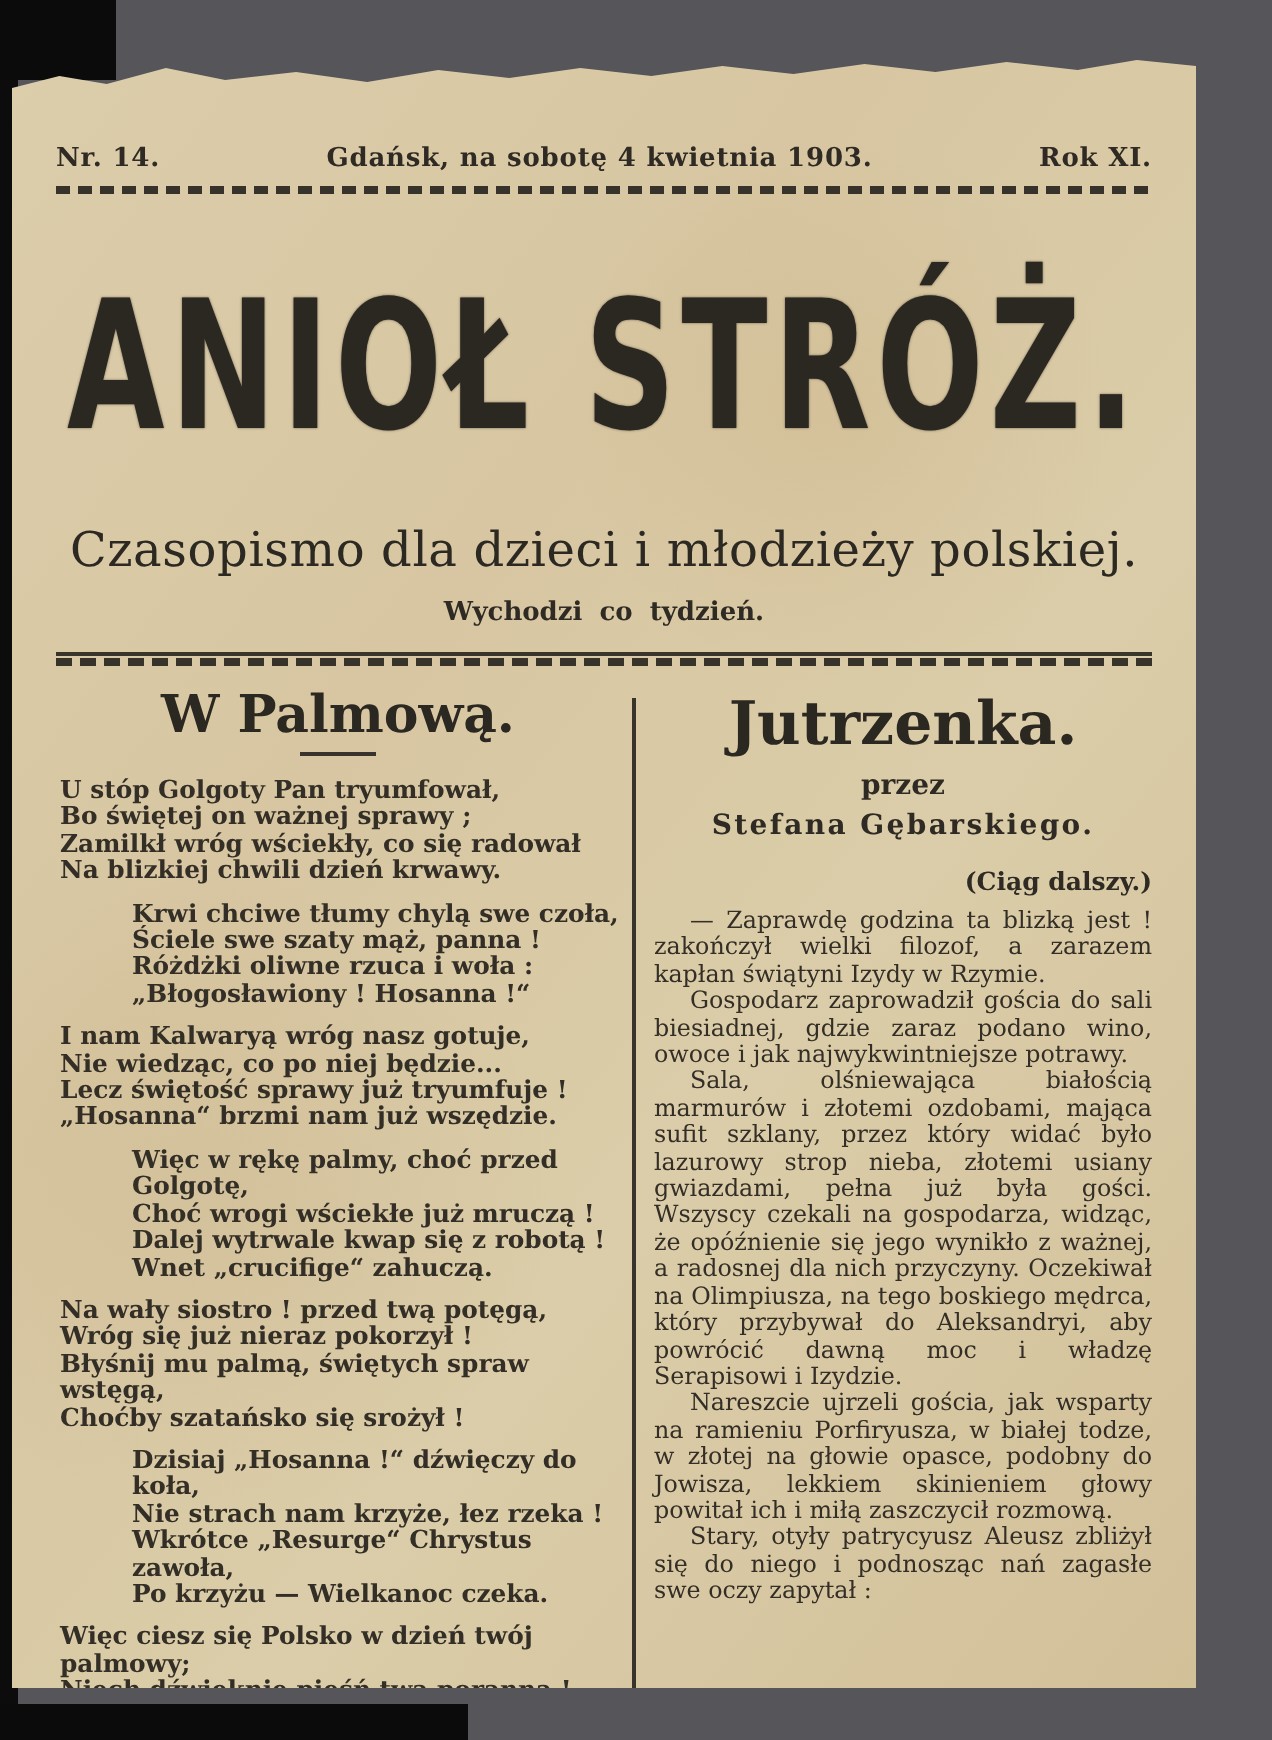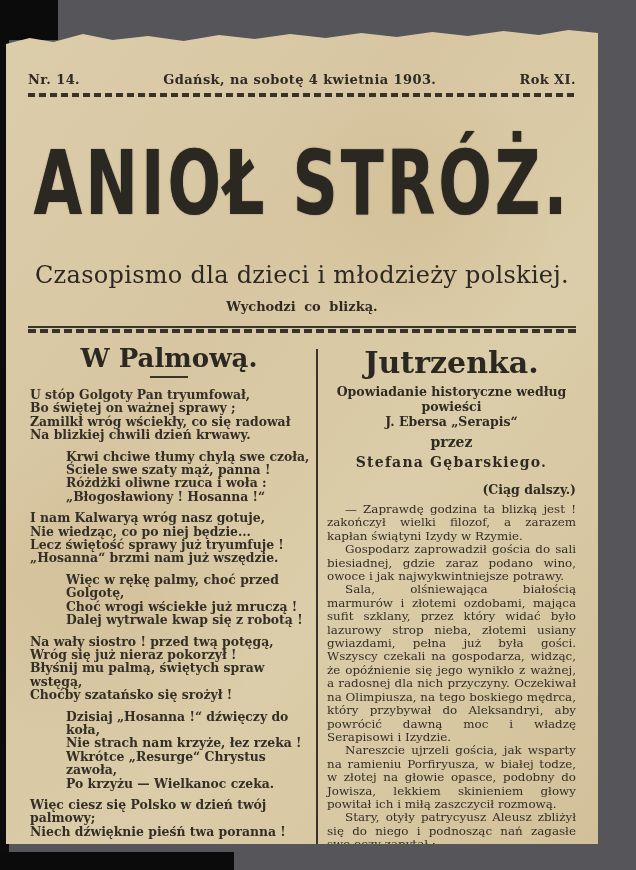--- a/index.html
+++ b/index.html
@@ -94,21 +94,21 @@
       <span>Gdańsk, na sobotę 4 kwietnia 1903.</span>
       <span>Rok XI.</span>
     </div>
     <div class="rule-dashed"></div>
 
     <div class="masthead-title">
       <span>ANIOŁ STRÓŻ.</span>
     </div>
 
     <div class="masthead-subtitle">Czasopismo dla dzieci i młodzieży polskiej.</div>
-    <div class="masthead-frequency">Wychodzi co blizką.</div>
+    <div class="masthead-frequency">Wychodzi co tydzień.</div>
 
     <div class="rule-double">
       <div class="thin"></div>
       <div class="dots"></div>
     </div>
 
     <div class="columns">
 
       <div class="col-left">
         <div class="poem-title">W Palmową.</div>
@@ -129,20 +129,21 @@
             <div class="stanza">
               <div>I nam Kalwaryą wróg nasz gotuje,</div>
               <div>Nie wiedząc, co po niej będzie...</div>
               <div>Lecz świętość sprawy już tryumfuje !</div>
               <div>„Hosanna“ brzmi nam już wszędzie.</div>
             </div>
             <div class="stanza indent">
               <div>Więc w rękę palmy, choć przed Golgotę,</div>
               <div>Choć wrogi wściekłe już mruczą !</div>
               <div>Dalej wytrwale kwap się z robotą !</div>
+              <div>Wnet „crucifige“ zahuczą.</div>
             </div>
             <div class="stanza">
               <div>Na wały siostro ! przed twą potęgą,</div>
               <div>Wróg się już nieraz pokorzył !</div>
               <div>Błyśnij mu palmą, świętych spraw wstęgą,</div>
               <div>Choćby szatańsko się srożył !</div>
             </div>
             <div class="stanza indent">
               <div>Dzisiaj „Hosanna !“ dźwięczy do koła,</div>
               <div>Nie strach nam krzyże, łez rzeka !</div>
@@ -154,24 +155,20 @@
               <div>Niech dźwięknie pieśń twa poranna !</div>
             </div>
           </div>
 
       </div>
 
       <div class="col-divider"></div>
 
       <div class="col-right">
         <div class="story-title">Jutrzenka.</div>
-        <div class="story-sub">
-          <div>Opowiadanie historyczne według powieści</div>
-          <div>J. Ebersa „Serapis“</div>
-        </div>
         <div class="story-przez">przez</div>
         <div class="story-author">Stefana Gębarskiego.</div>
         <div class="story-ciag">(Ciąg dalszy.)</div>
         <div class="story-body">
             <p>— Zaprawdę godzina ta blizką jest ! zakończył wielki filozof, a zarazem kapłan świątyni Izydy w Rzymie.</p>
             <p>Gospodarz zaprowadził gościa do sali biesiadnej, gdzie zaraz podano wino, owoce i jak najwykwintniejsze potrawy.</p>
             <p>Sala, olśniewająca białością marmurów i złotemi ozdobami, mająca sufit szklany, przez który widać było lazurowy strop nieba, złotemi usiany gwiazdami, pełna już była gości. Wszyscy czekali na gospodarza, widząc, że opóźnienie się jego wynikło z ważnej, a radosnej dla nich przyczyny. Oczekiwał na Olimpiusza, na tego boskiego mędrca, który przybywał do Aleksandryi, aby powrócić dawną moc i władzę Serapisowi i Izydzie.</p>
             <p>Nareszcie ujrzeli gościa, jak wsparty na ramieniu Porfiryusza, w białej todze, w złotej na głowie opasce, podobny do Jowisza, lekkiem skinieniem głowy powitał ich i miłą zaszczycił rozmową.</p>
             <p>Stary, otyły patrycyusz Aleusz zbliżył się do niego i podnosząc nań zagasłe swe oczy zapytał :</p>
           </div>

